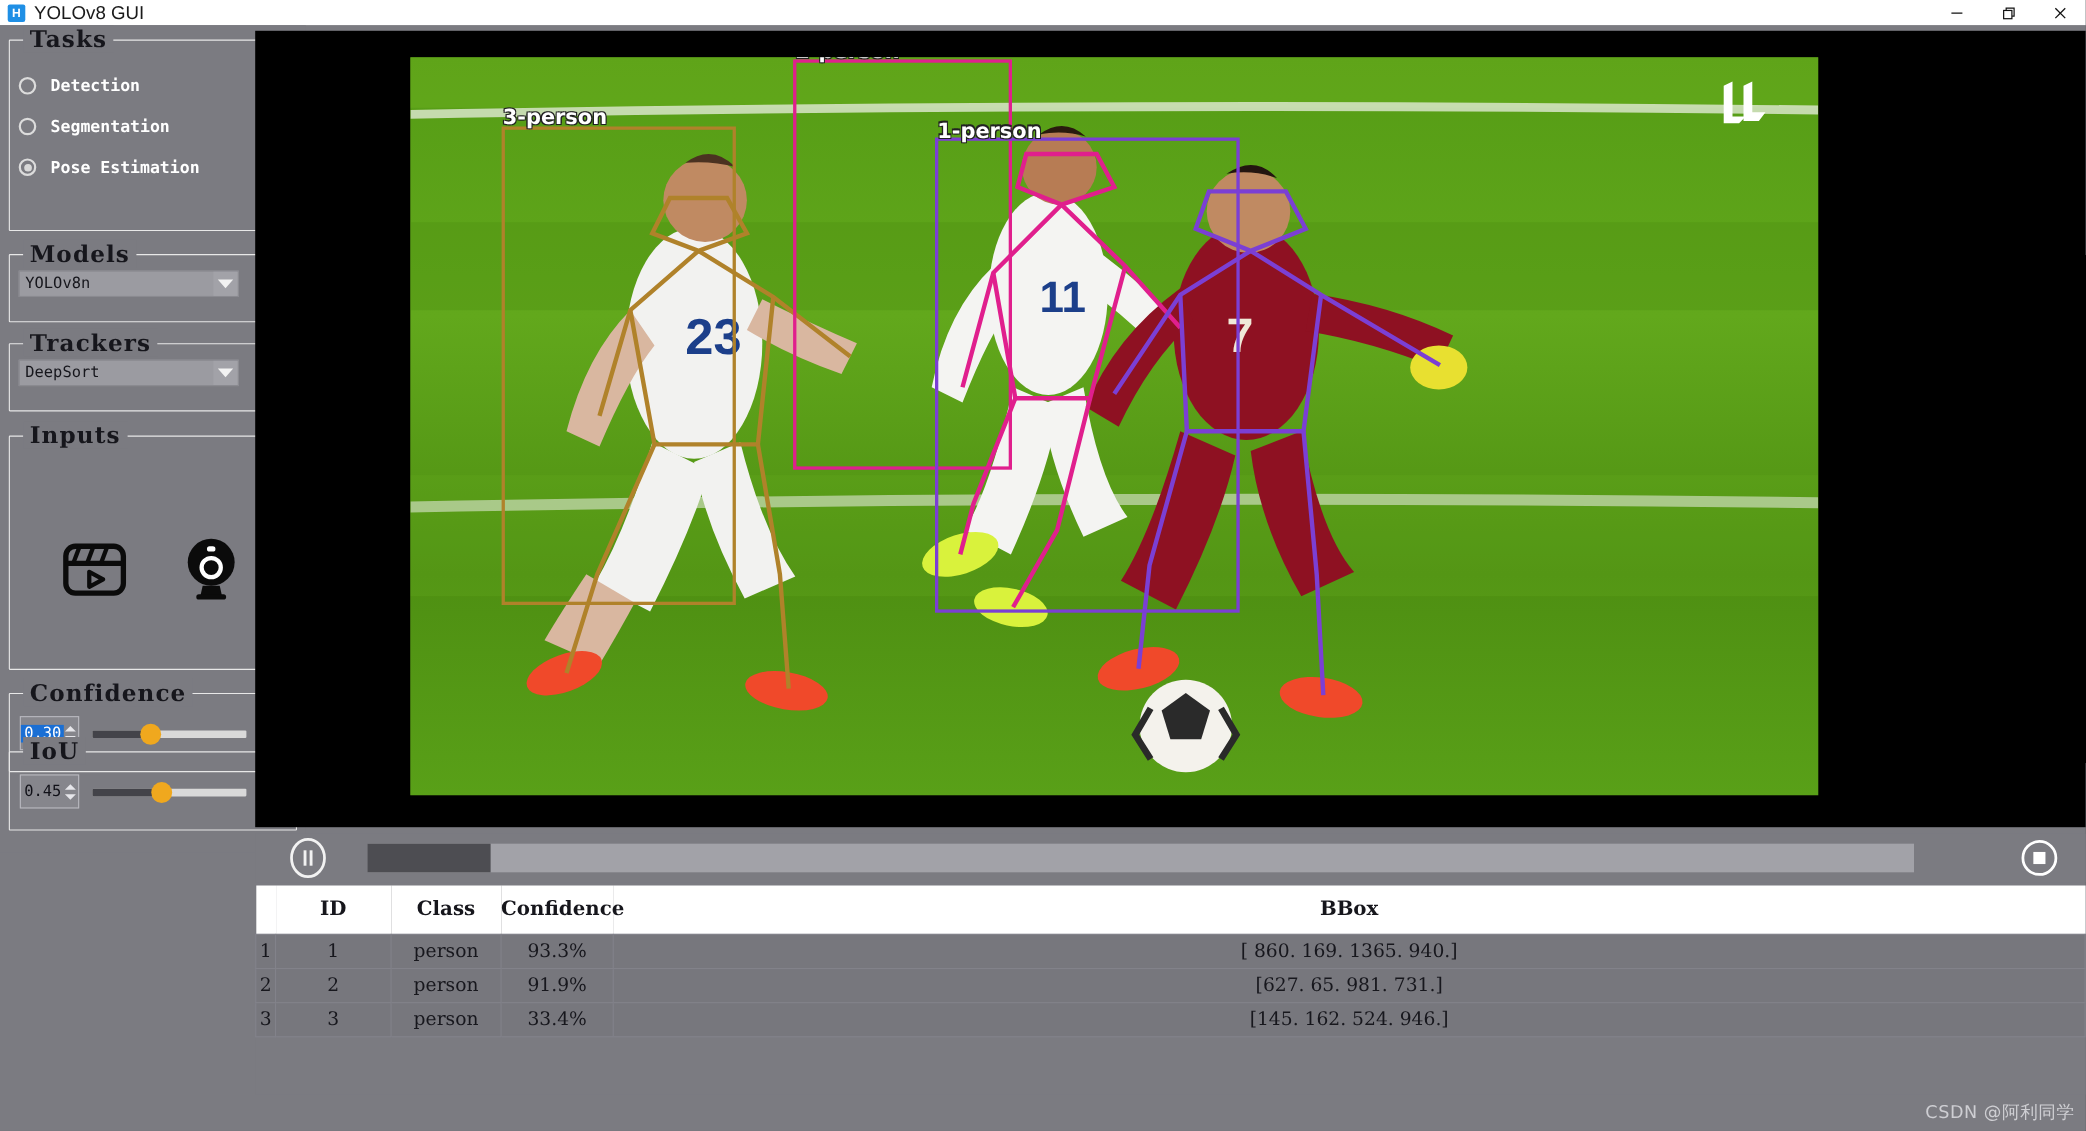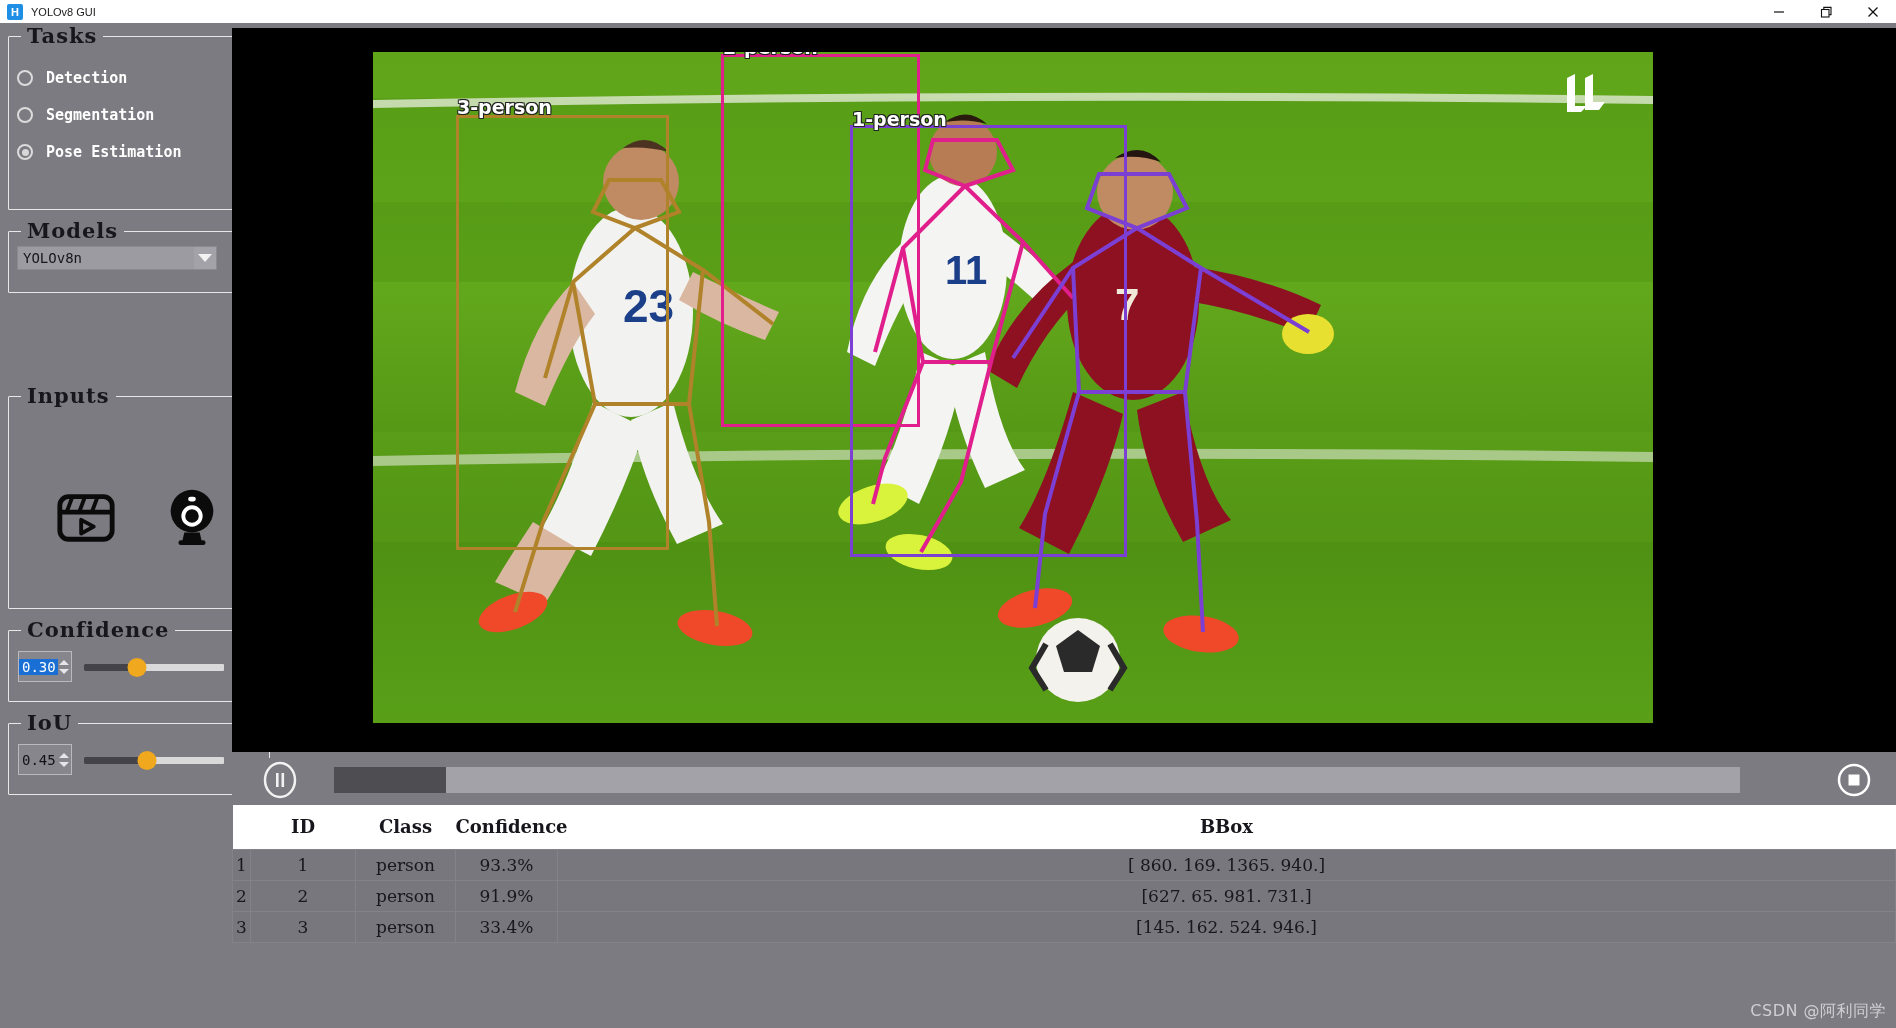--- a/index.html
+++ b/index.html
@@ -13,21 +13,21 @@
   
   .titlebar {
     position: absolute; left: 0; top: 0; width: 1896px; height: 23px;
     background: #ffffff; display: flex; align-items: center;
   }
   .tb-icon {
     width: 16px; height: 16px; margin-left: 7px; background: #1f8fe5;
     color: #fff; font-size: 11px; font-weight: bold; line-height: 16px;
     text-align: center; border-radius: 2px;
   }
-  .tb-title { margin-left: 8px; font-size: 11px; color: #1a1a1a; }
+  .tb-title { margin-left: 8px; font-size: 17px; color: #1a1a1a; }
   .tb-controls { margin-left: auto; display: flex; height: 23px; }
   .tb-btn {
     width: 47px; height: 23px; display: flex; align-items: center;
     justify-content: center; font-size: 13px; color: #111;
   }
   .tb-btn svg { display: block; }
 
   
   .app { position: absolute; left: 0; top: 23px; width: 1896px; height: 1005px; background: #7b7b81; }
 
@@ -87,21 +87,21 @@
   
   #gb-inputs { top: 373px; width: 262px; height: 213px; }
   .input-icons {
     position: absolute; left: 0; top: 88px; width: 100%;
     display: flex; justify-content: space-around; padding: 0 24px;
   }
   .icon-btn { cursor: pointer; }
 
   
   #gb-conf  { top: 607px; width: 262px; height: 72px; }
-  #gb-iou   { top: 700px; width: 262px; height: 72px; }
+  #gb-iou   { top: 660px; width: 262px; height: 72px; }
   #gb-frame { top: 783px; width: 262px; height: 72px; }
 
   .spin {
     position: absolute; left: 9px; top: 20px; height: 31px;
     background: #86868c; border: 1px solid #b9b9bf; display: flex; align-items: center;
   }
   .spin.w-wide { width: 54px; }
   .spin.w-narrow { width: 40px; }
   .spin-val {
     flex: 1; font-family: "DejaVu Sans Mono", monospace; font-size: 14px;
@@ -241,20 +241,27 @@
     </div>
 
     <div class="groupbox" id="gb-models">
       <div class="gb-title">Models</div>
       <div class="combo">
         <span class="combo-text">YOLOv8n</span>
         <span class="combo-arrow"></span>
       </div>
     </div>
 
+    <div class="groupbox" id="gb-trackers">
+      <div class="gb-title">Trackers</div>
+      <div class="combo">
+        <span class="combo-text">DeepSort</span>
+        <span class="combo-arrow"></span>
+      </div>
+    </div>
 
     <div class="groupbox" id="gb-inputs">
       <div class="gb-title">Inputs</div>
       <div class="input-icons">
         <span class="icon-btn">
           <svg width="62" height="62" viewBox="0 0 64 64">
             <rect x="5" y="12" width="54" height="44" rx="9" fill="none" stroke="#0b0b0b" stroke-width="5"></rect>
             <line x1="5" y1="28" x2="59" y2="28" stroke="#0b0b0b" stroke-width="5"></line>
             <line x1="18" y1="12" x2="12" y2="28" stroke="#0b0b0b" stroke-width="4"></line>
             <line x1="31" y1="12" x2="25" y2="28" stroke="#0b0b0b" stroke-width="4"></line>

